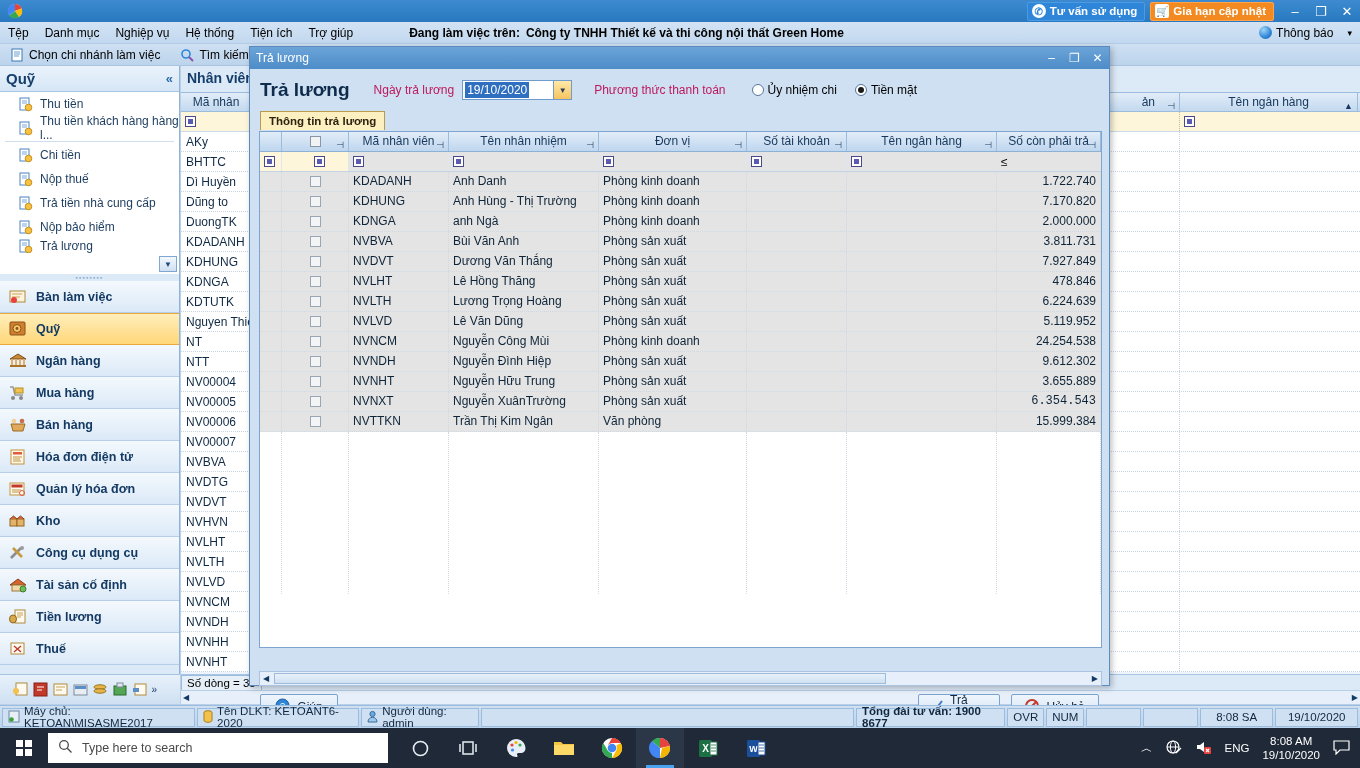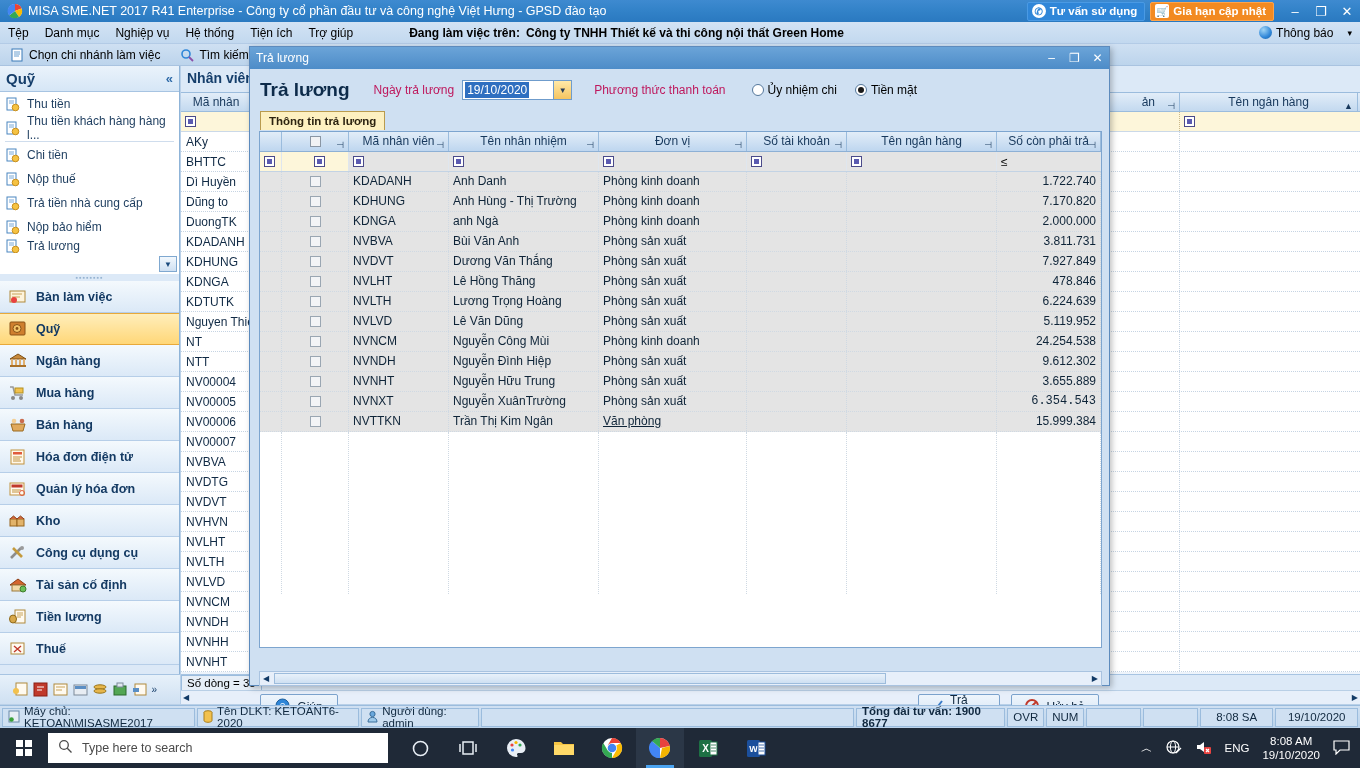--- a/index.html
+++ b/index.html
@@ -72,21 +72,21 @@
     background: #dce9f7; border-right: 1px solid #8fb4d8;
   }
   .sb-head {
     height: 26px; background: linear-gradient(to bottom,#eaf3fb,#d6e6f6);
     border-bottom: 1px solid #a7c4e2; display: flex; align-items: center;
     padding: 0 6px; font-weight: bold; font-size: 15px; color: #153e6b;
   }
   .sb-collapse { margin-left: auto; color: #2e6aa8; font-size: 13px; }
   .sb-list { background: #fff; height: 182px; position: relative; }
   .sb-row {
-    height: 24px; display: flex; align-items: center; padding-left: 5px;
+    height: 24px; display: flex; align-items: center; padding-left: 18px;
     font-size: 12px; color: #1c3c5e;
   }
   .sb-sep { border-top: 1px solid #cfdded; margin: 1px 5px; }
   .doc-ico {
     width: 15px; height: 15px; margin-right: 7px; position: relative; flex: none;
   }
   .sb-scrolldown {
     position: absolute; right: 2px; bottom: 2px; width: 18px; height: 16px;
     background: linear-gradient(to bottom,#f2f8fd,#cfe0f2);
     border: 1px solid #7fa8d0; display: flex; align-items: center;
@@ -303,21 +303,20 @@
   <div class="titlebar">
     <span class="tb-logo">
       <svg width="18" height="16" viewBox="0 0 18 16">
         <circle cx="9" cy="8" r="7" fill="#fff"></circle>
         <path d="M9 1 A7 7 0 0 1 15.6 5.6 L9 8 Z" fill="#ea4335"></path>
         <path d="M15.6 5.6 A7 7 0 0 1 13 14 L9 8 Z" fill="#fbbc05"></path>
         <path d="M13 14 A7 7 0 0 1 3.2 12.4 L9 8 Z" fill="#34a853"></path>
         <path d="M3.2 12.4 A7 7 0 0 1 9 1 L9 8 Z" fill="#4285f4"></path>
       </svg>
     </span>
-    <span class="tb-title">MISA SME.NET 2017 R41 Enterprise - Công ty cổ phần đầu tư và công nghệ Việt Hưng - GPSD đào tạo</span>
     <div class="tb-right">
       <div class="btn-chat">
         <span class="chip-ico">✆</span>
         <span>Tư vấn sử dụng</span>
       </div>
       <div class="btn-renew">
         <span class="chip-ico chip-ico2">🛒</span>
         <span>Gia hạn cập nhật</span>
       </div>
       <div class="wbtn">–</div>
@@ -968,21 +967,21 @@
             <div class="g-cell" style="width: 150px;"></div>
             <div class="g-cell num" style="width: 104px; font-family: Liberation Mono, monospace;">6.354.543</div>
           </div>
           <div class="g-row">
             <div class="g-cell" style="width: 22px;"></div>
             <div class="g-cell g-check" style="width: 67px;">
               <span class="chkbox"></span>
             </div>
             <div class="g-cell" style="width: 100px;">NVTTKN</div>
             <div class="g-cell" style="width: 150px;">Trần Thị Kim Ngân</div>
-            <div class="g-cell" style="width: 148px; text-decoration: underline;">Văn phòng</div>
+            <div class="g-cell" style="width: 148px;">Văn phòng</div>
             <div class="g-cell" style="width: 100px;"></div>
             <div class="g-cell" style="width: 150px;"></div>
             <div class="g-cell num" style="width: 104px;">15.999.384</div>
           </div>
           <div class="grid-empty">
             <div class="ge-col" style="width: 22px;"></div>
             <div class="ge-col" style="width: 67px;"></div>
             <div class="ge-col" style="width: 100px;"></div>
             <div class="ge-col" style="width: 150px;"></div>
             <div class="ge-col" style="width: 148px;"></div>

